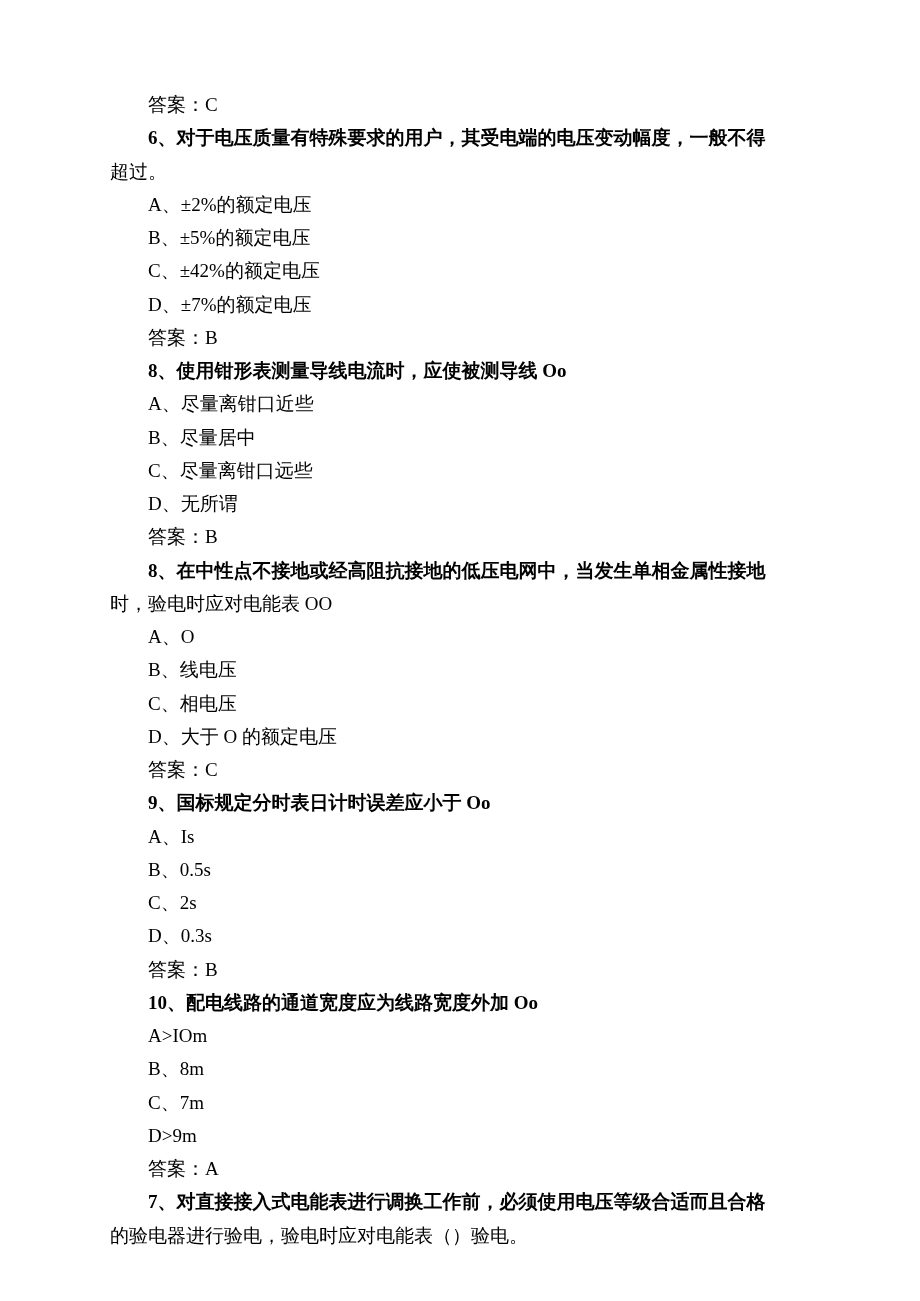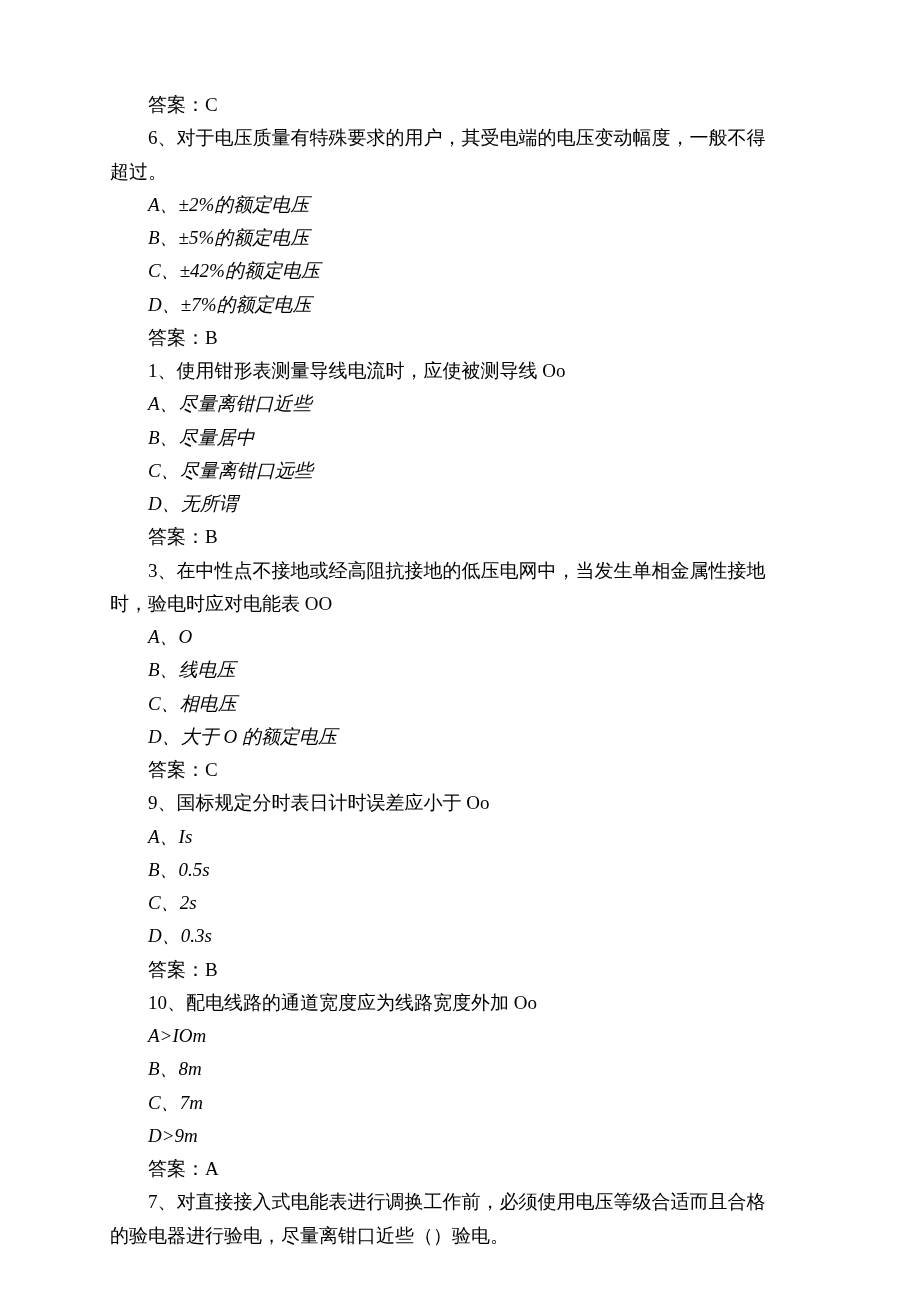--- a/index.html
+++ b/index.html
@@ -15,54 +15,54 @@
     line-height: 1.75;
     padding: 88px 110px 80px 110px;
     box-sizing: border-box;
   }
   .line {
     text-align: justify;
     text-justify: inter-ideograph;
   }
   .option {
     text-indent: 2em;
-    font-style: italic;
   }
   .answer {
     text-indent: 2em;
     font-family: Liberation Serif, serif;
   }
   .question {
     text-indent: 2em;
+    font-weight: bold;
   }
   .wrap {
     text-indent: 0;
   }
 </style>
 </head>
 <body>
 
 <div class="line answer">答案：C</div>
 
 <div class="line question">6、对于电压质量有特殊要求的用户，其受电端的电压变动幅度，一般不得</div>
 <div class="line wrap">超过。</div>
 <div class="line option">A、±2%的额定电压</div>
 <div class="line option">B、±5%的额定电压</div>
 <div class="line option">C、±42%的额定电压</div>
 <div class="line option">D、±7%的额定电压</div>
 <div class="line answer">答案：B</div>
 
-<div class="line question">1、使用钳形表测量导线电流时，应使被测导线 Oo</div>
+<div class="line question">8、使用钳形表测量导线电流时，应使被测导线 Oo</div>
 <div class="line option">A、尽量离钳口近些</div>
 <div class="line option">B、尽量居中</div>
 <div class="line option">C、尽量离钳口远些</div>
 <div class="line option">D、无所谓</div>
 <div class="line answer">答案：B</div>
 
-<div class="line question">3、在中性点不接地或经高阻抗接地的低压电网中，当发生单相金属性接地</div>
+<div class="line question">8、在中性点不接地或经高阻抗接地的低压电网中，当发生单相金属性接地</div>
 <div class="line wrap">时，验电时应对电能表 OO</div>
 <div class="line option">A、O</div>
 <div class="line option">B、线电压</div>
 <div class="line option">C、相电压</div>
 <div class="line option">D、大于 O 的额定电压</div>
 <div class="line answer">答案：C</div>
 
 <div class="line question">9、国标规定分时表日计时误差应小于 Oo</div>
 <div class="line option">A、Is</div>
 <div class="line option">B、0.5s</div>
@@ -71,13 +71,13 @@
 <div class="line answer">答案：B</div>
 
 <div class="line question">10、配电线路的通道宽度应为线路宽度外加 Oo</div>
 <div class="line option">A&gt;IOm</div>
 <div class="line option">B、8m</div>
 <div class="line option">C、7m</div>
 <div class="line option">D&gt;9m</div>
 <div class="line answer">答案：A</div>
 
 <div class="line question">7、对直接接入式电能表进行调换工作前，必须使用电压等级合适而且合格</div>
-<div class="line wrap">的验电器进行验电，尽量离钳口近些（）验电。</div>
+<div class="line wrap">的验电器进行验电，验电时应对电能表（）验电。</div>
 
 </body></html>

